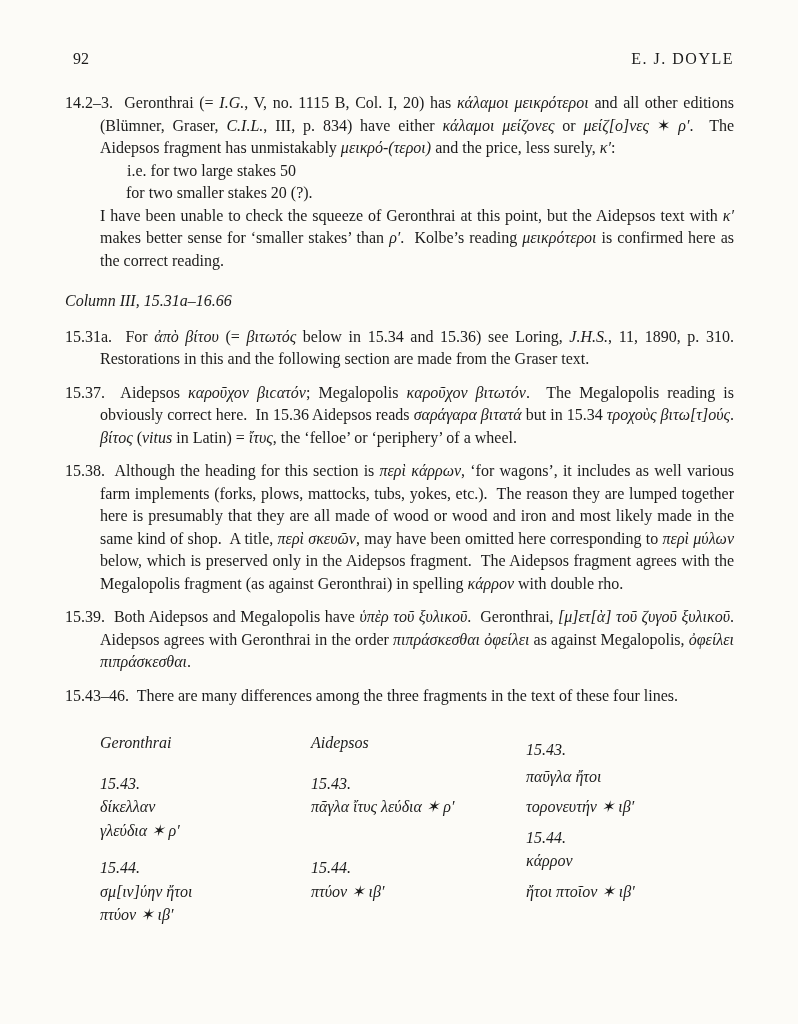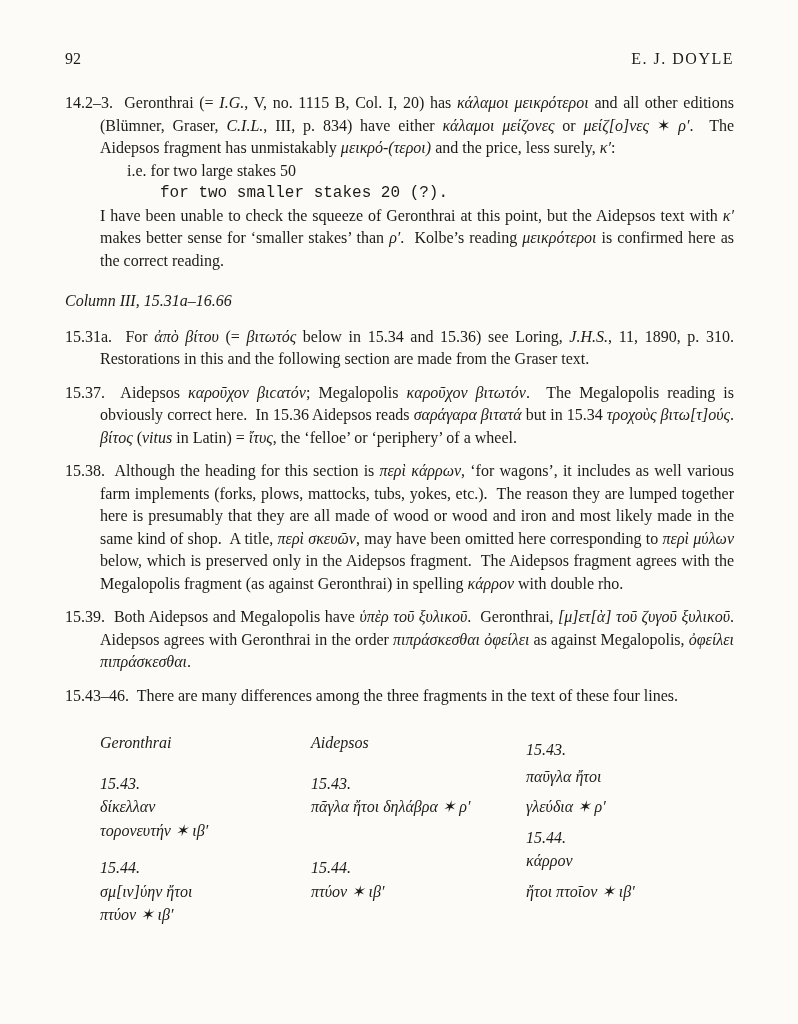--- a/index.html
+++ b/index.html
@@ -21,21 +21,21 @@
     padding: 48px 64px 30px 65px;
     overflow: hidden;
   }
   .pagehead {
     position: relative;
     height: 23px;
     margin-bottom: 21px;
   }
   .pagenum {
     position: absolute;
-    left: 0;
+    left: 8px;
     top: 0;
   }
   .running {
     position: absolute;
     left: 0;
     right: 0;
     top: 0;
     text-align: right;
     letter-spacing: 1.5px;
   }
@@ -46,21 +46,21 @@
     text-indent: -35px;
     text-align: justify;
     white-space: pre-wrap;
   }
   .cont {
     margin-left: 35px;
     text-align: justify;
     white-space: pre-wrap;
   }
   .sub  { margin-left: 62px; white-space: pre-wrap; }
-  .sub2 { margin-left: 95px; font-family: Liberation Mono, monospace; }
+  .sub2 { margin-left: 61px; }
   .colhead {
     font-style: italic;
     font-weight: normal;
     font-size: 16px;
     margin: 18px 0 13px 0;
   }
   .gk { font-style: italic; }
   .table {
     display: grid;
     grid-template-columns: 211px 215px 209px;
@@ -113,24 +113,24 @@
   <div class="table">
     <div class="tcell thead">Geronthrai</div>
     <div class="tcell thead">Aidepsos</div>
 
     <div class="tcell tnum">15.43.</div>
     <div class="tcell tnum">15.43.</div>
     <div class="tcell tnum">15.43.</div>
 
     <div class="tcell gk">παῦγλα ἤτοι</div>
     <div class="tcell gk">δίκελλαν</div>
-    <div class="tcell gk">πᾶγλα ἤτοι δηλάβρα ✶ ρ′</div>
+    <div class="tcell gk">πᾶγλα ἴτυς λεύδια ✶ ρ′</div>
 
+    <div class="tcell gk">τορονευτήν ✶ ιβ′</div>
     <div class="tcell gk">γλεύδια ✶ ρ′</div>
-    <div class="tcell gk">τορονευτήν ✶ ιβ′</div>
     <div class="tcell gk"></div>
 
     <div class="tcell tnum">15.44.</div>
     <div class="tcell tnum">15.44.</div>
     <div class="tcell tnum">15.44.</div>
 
     <div class="tcell gk">κάρρον</div>
     <div class="tcell gk">σμ[ιν]ύην ἤτοι</div>
     <div class="tcell gk">πτύον ✶ ιβ′</div>
 

